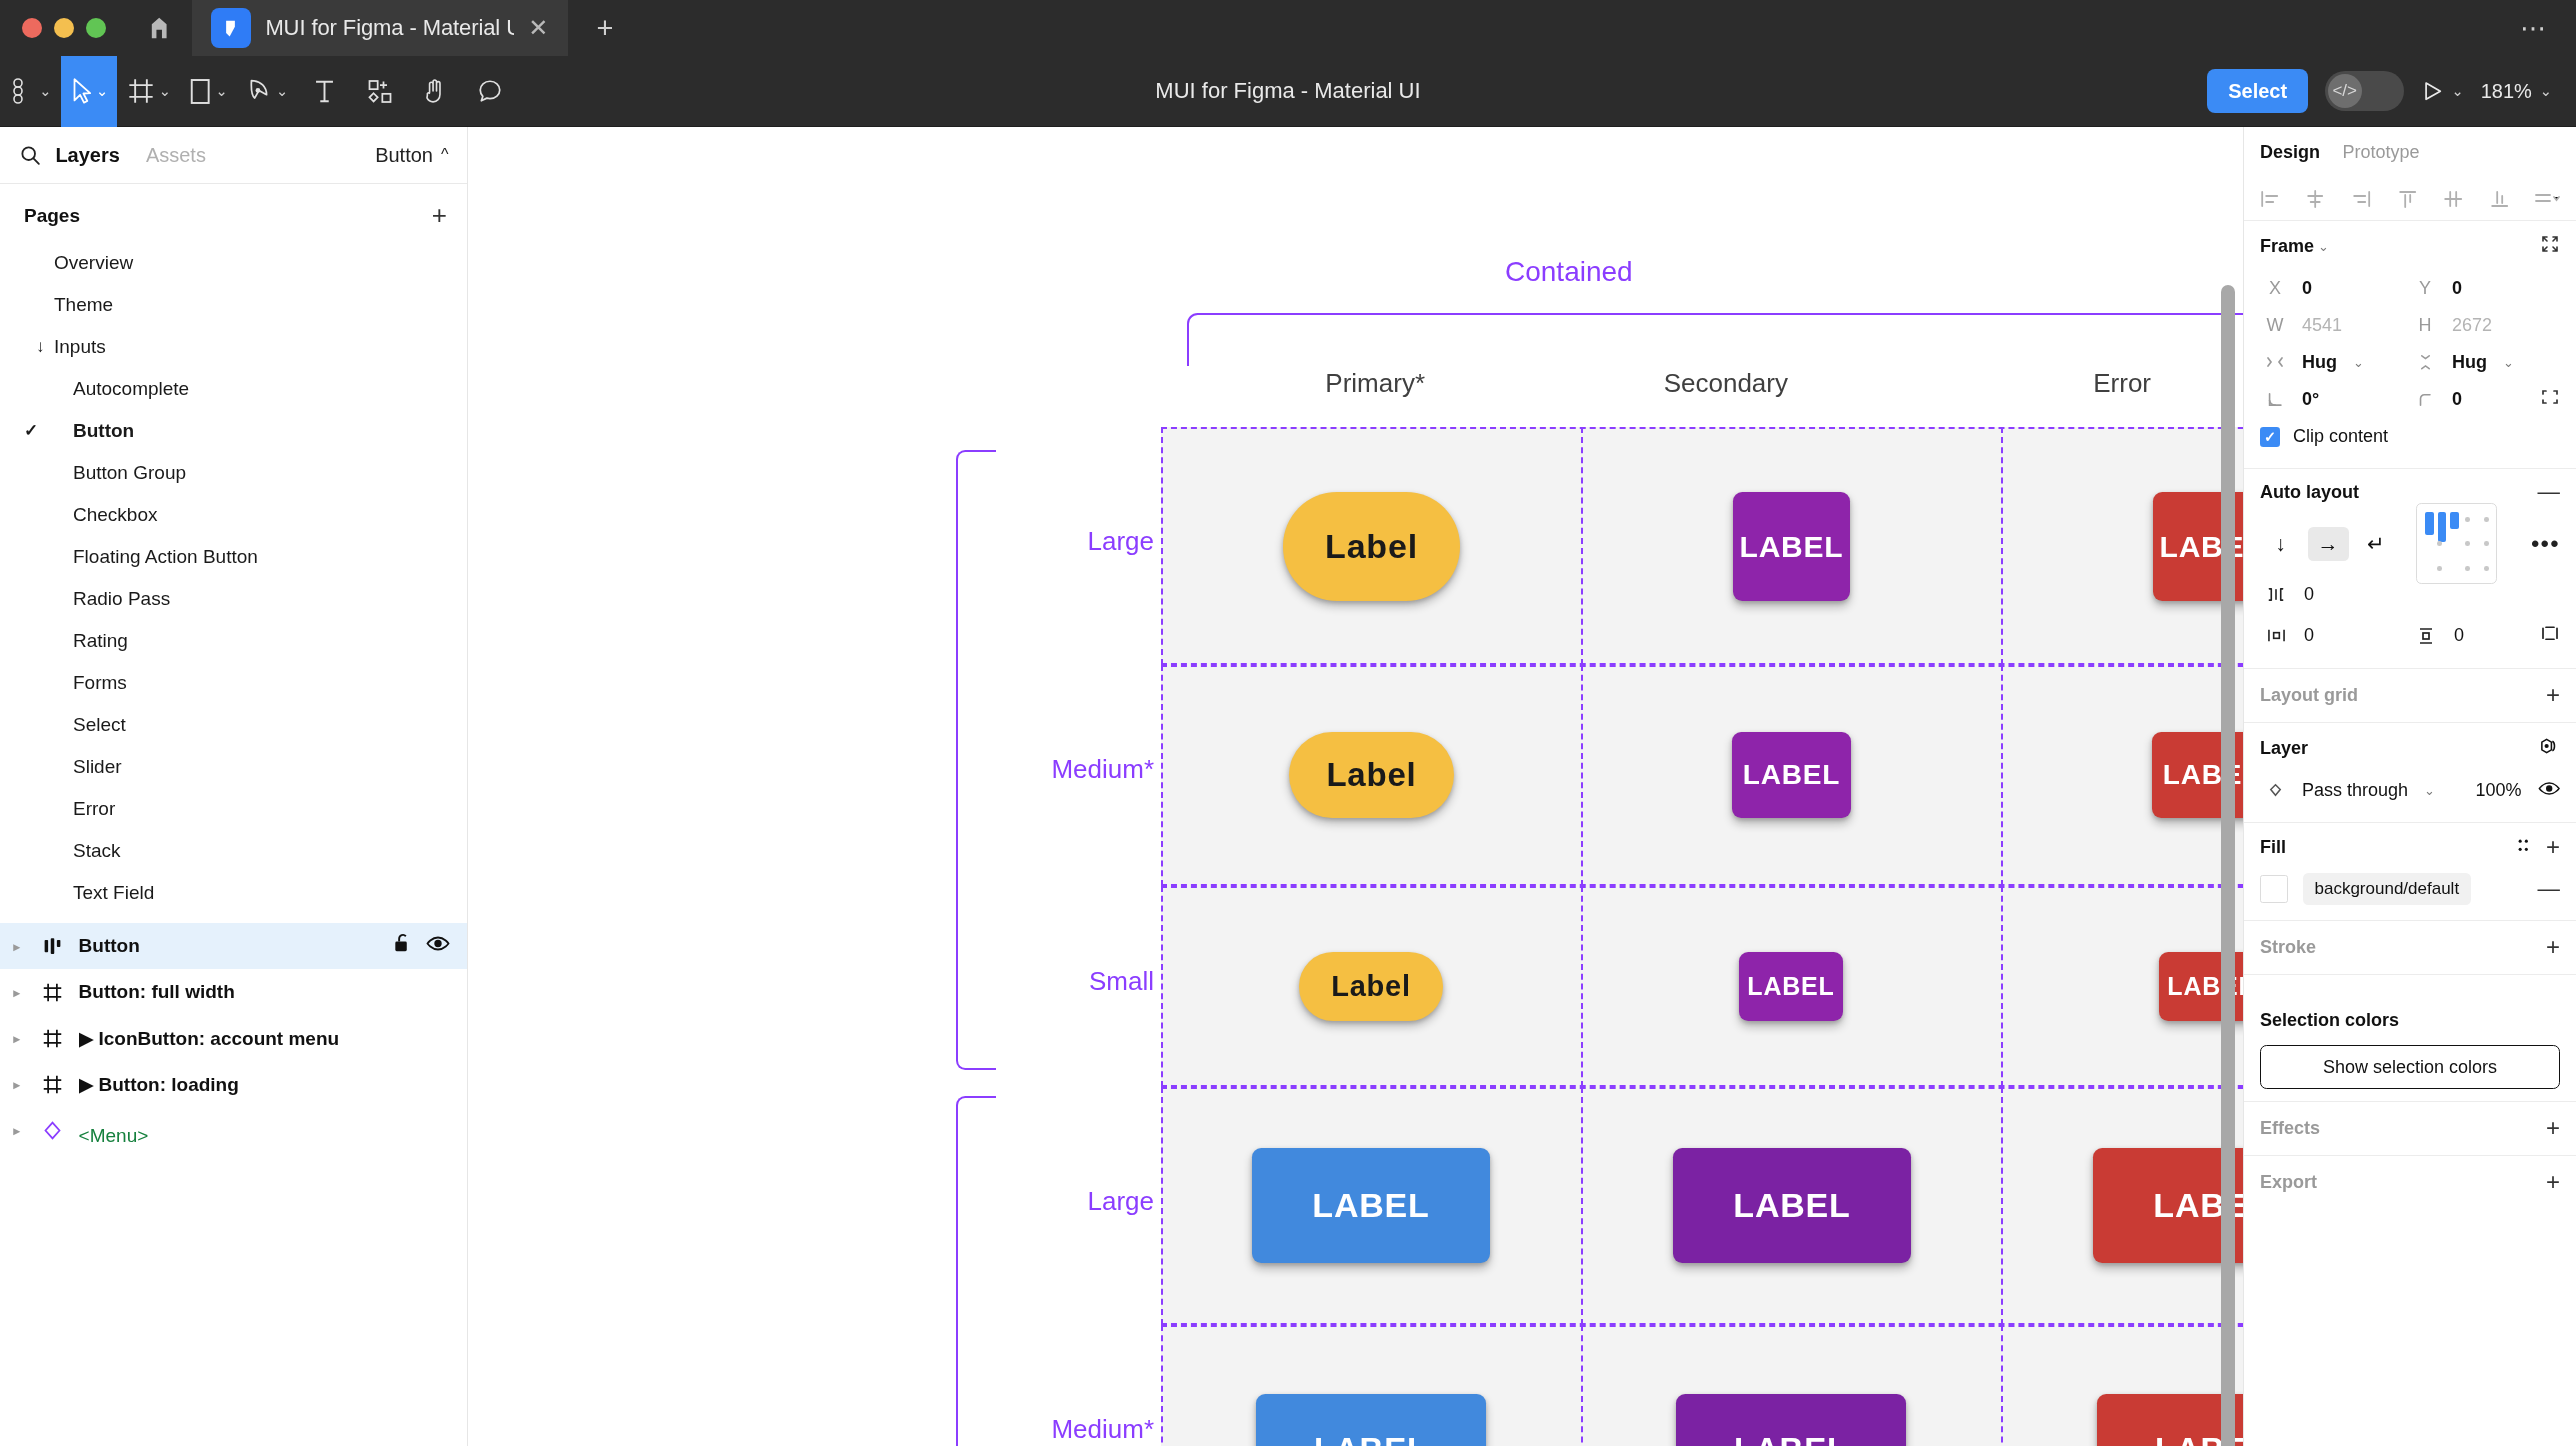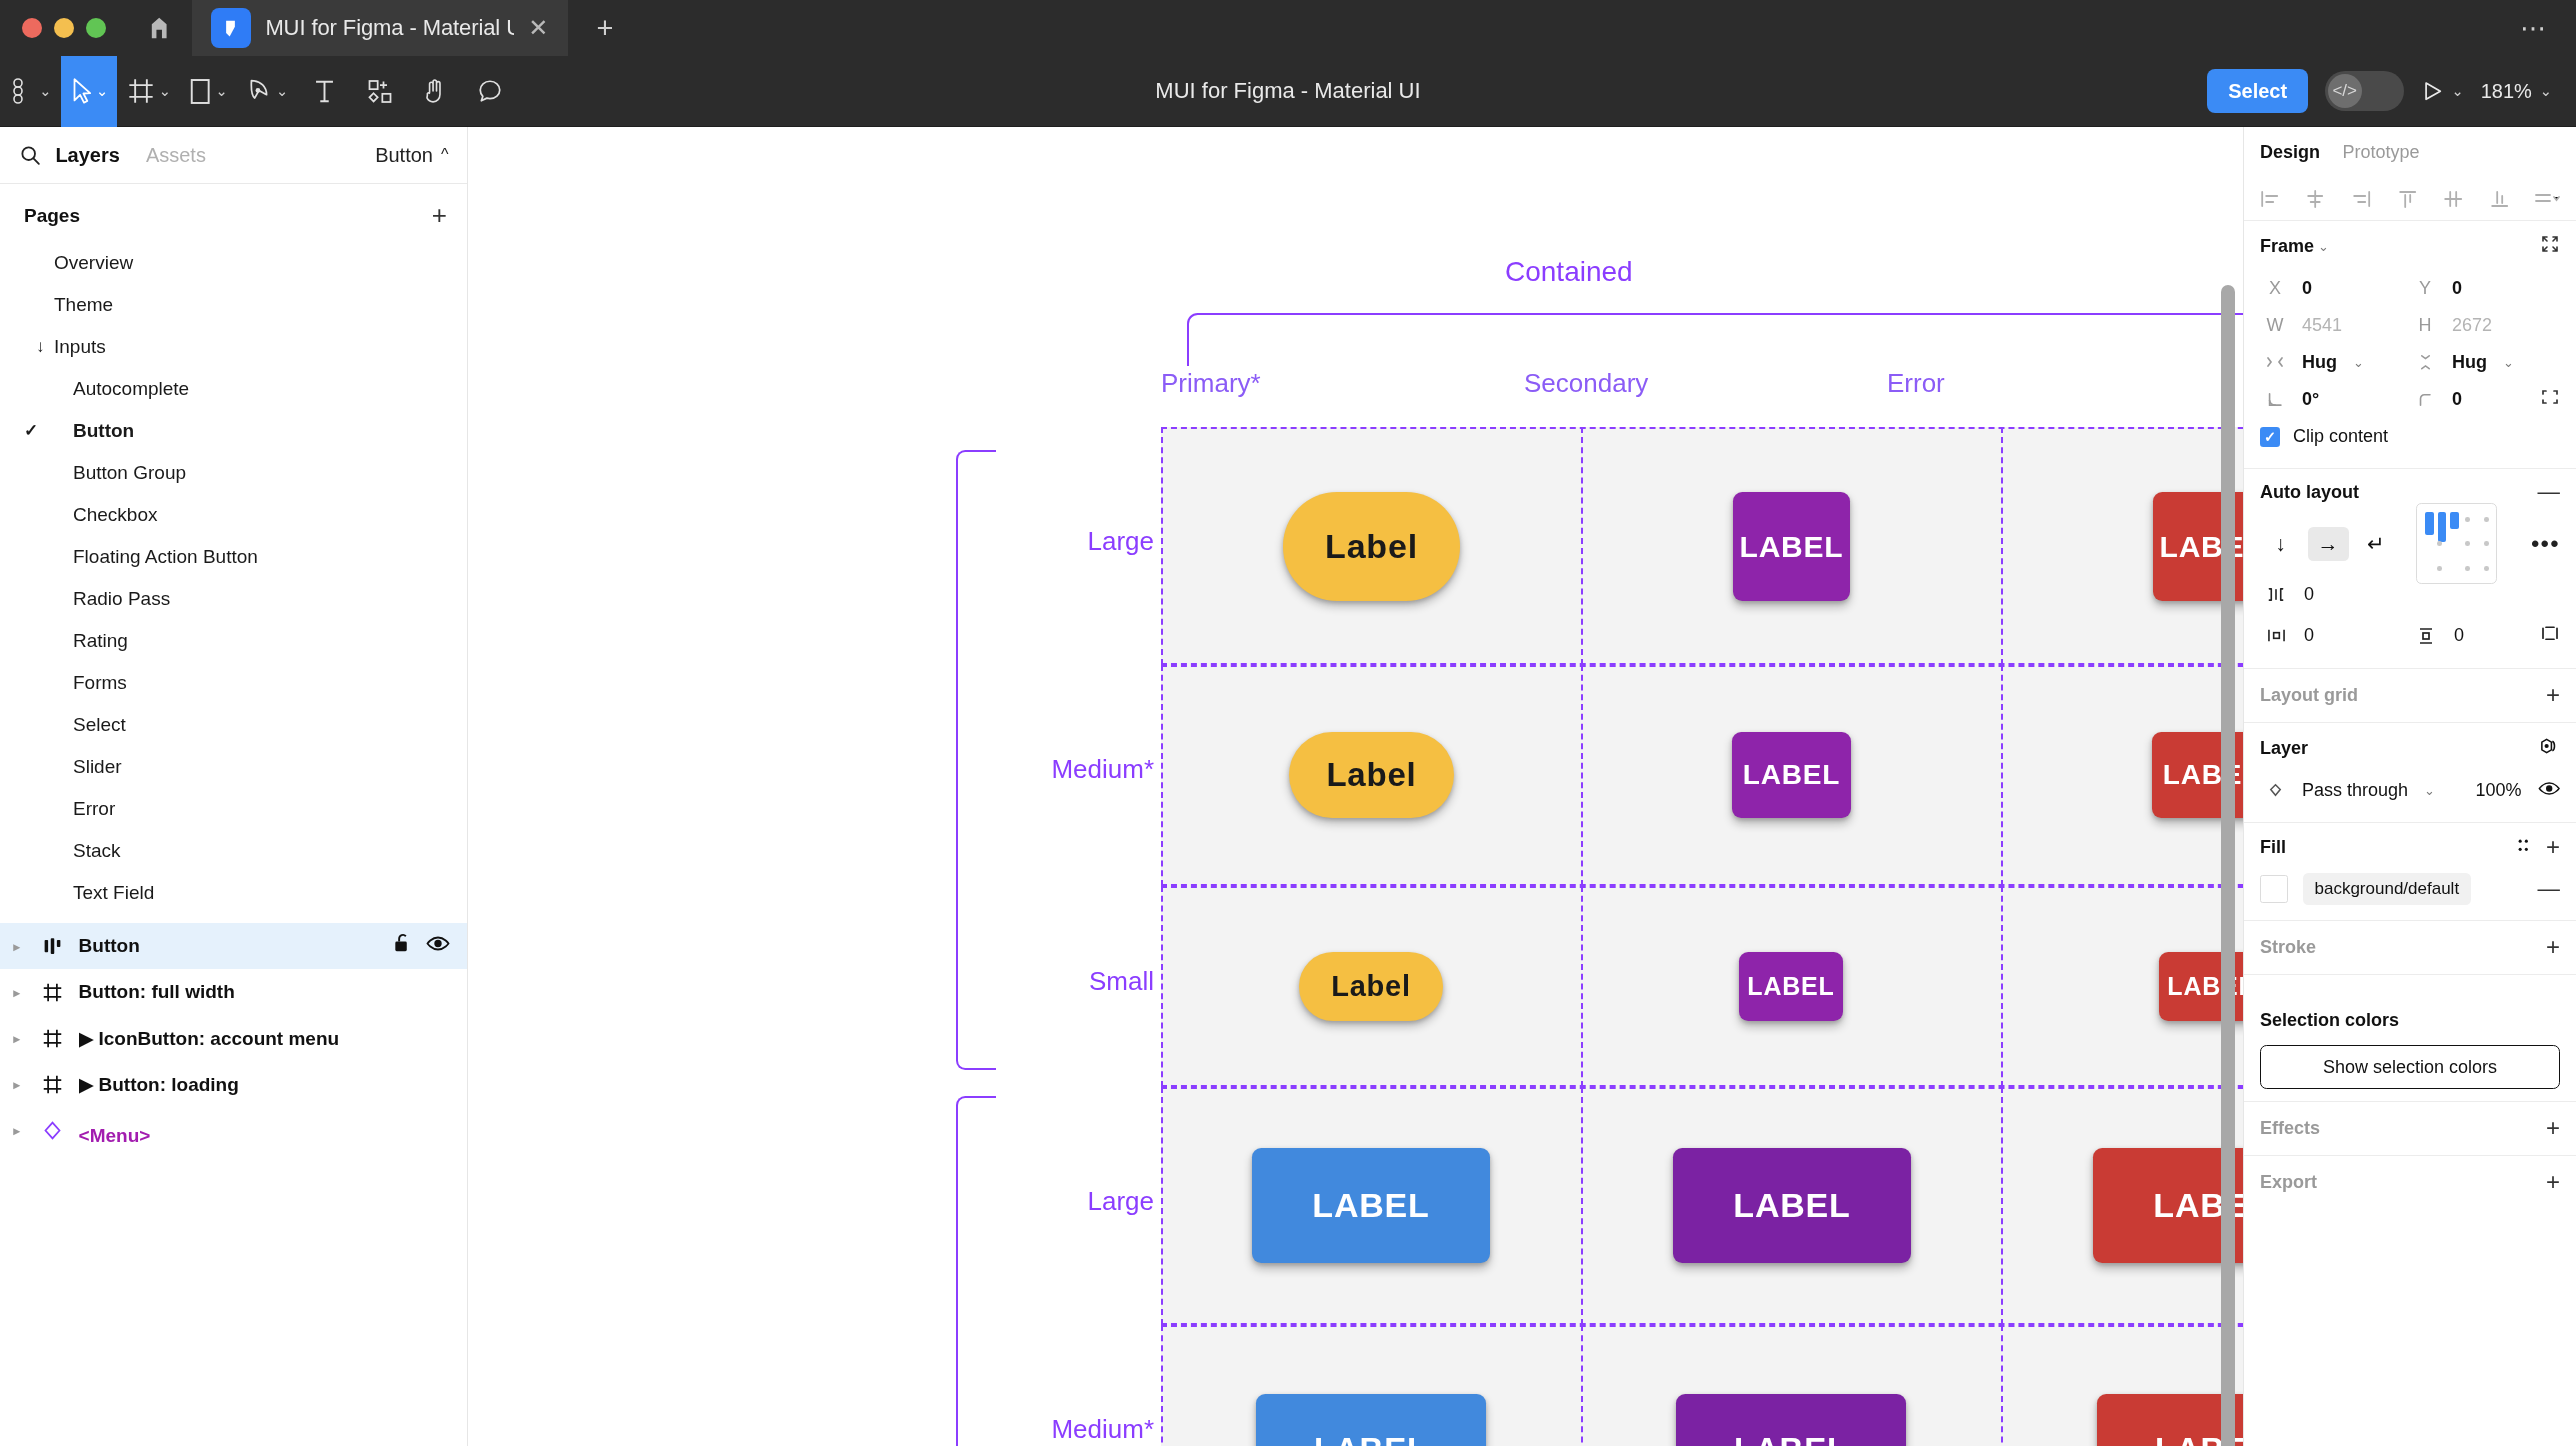--- a/index.html
+++ b/index.html
@@ -60,28 +60,28 @@
   .page-item.sel{ font-weight:700; }
   .page-item .tick{ position:absolute; left:24px; font-size:17px; }
   .page-item .downarrow{ position:absolute; left:36px; font-size:17px; }
   .layer-divider{ height:0.7px; background:#e9e9e9; margin:9.2px 0 0 0;}
   .layer-row{ height:46px; display:flex; align-items:center; gap:12px; padding:0 17px 0 6.6px; font-size:19px; color:#111; font-weight:700; cursor:pointer;}
   .layer-row.sel{ background:#e5f1fc; }
   .layer-row .caret{ width:20px; text-align:center; color:#9a9a9a; font-size:12.5px; }
   .layer-row .licon{ width:28px; display:flex; justify-content:center; }
   .layer-row .ltext{ flex:1; white-space:nowrap; overflow:hidden;}
   .layer-row .ractions{ margin-left:auto; display:flex; gap:14.5px; align-items:center;}
-  .layer-row.menu .ltext{ color:#a21caf; font-weight:700;margin-top:12px; }
+  .layer-row.menu .ltext{ color:#15803d; font-weight:400;margin-top:12px; }
 
   
   .canvas{ flex:1; position:relative; background:#fff; overflow:hidden; }
   .canvas-inner{ position:absolute; inset:0; }
   .ctitle{ position:absolute; color:#8b3dff; font-size:28px; font-weight:400; white-space:nowrap; }
   .frame-bracket{ position:absolute; border:2.6px solid #8b3dff; }
-  .colhead{ position:absolute; color:#8b5cf6; font-size:26px; font-weight:400; text-align:left; }
+  .colhead{ position:absolute; color:#404040; font-size:26px; font-weight:400; text-align:right; }
   .rowlabel{ position:absolute; color:#8b3dff; font-size:26px; font-weight:400; text-align:right; }
   .grid-block{ position:absolute; background:#f3f3f3; border:2.6px dashed #8b3dff; }
   .vline{ position:absolute; border-left:2.6px dashed #8b3dff; }
   .btn{
     position:absolute; display:flex; align-items:center; justify-content:center;
     font-weight:700; letter-spacing:0.8px; color:#fff;
     box-shadow:0 5.3px 9.2px rgba(0,0,0,0.24), 0 2px 4px rgba(0,0,0,0.18);
   }
   .lbracket{ position:absolute; width:40px; border:2.6px solid #8b3dff; border-right:none; border-radius:9.2px 0 0 9.2px;}
   .cscroll{ position:absolute; right:8px; width:14.5px; border-radius:7.3px; background:#a8a8a8; }

